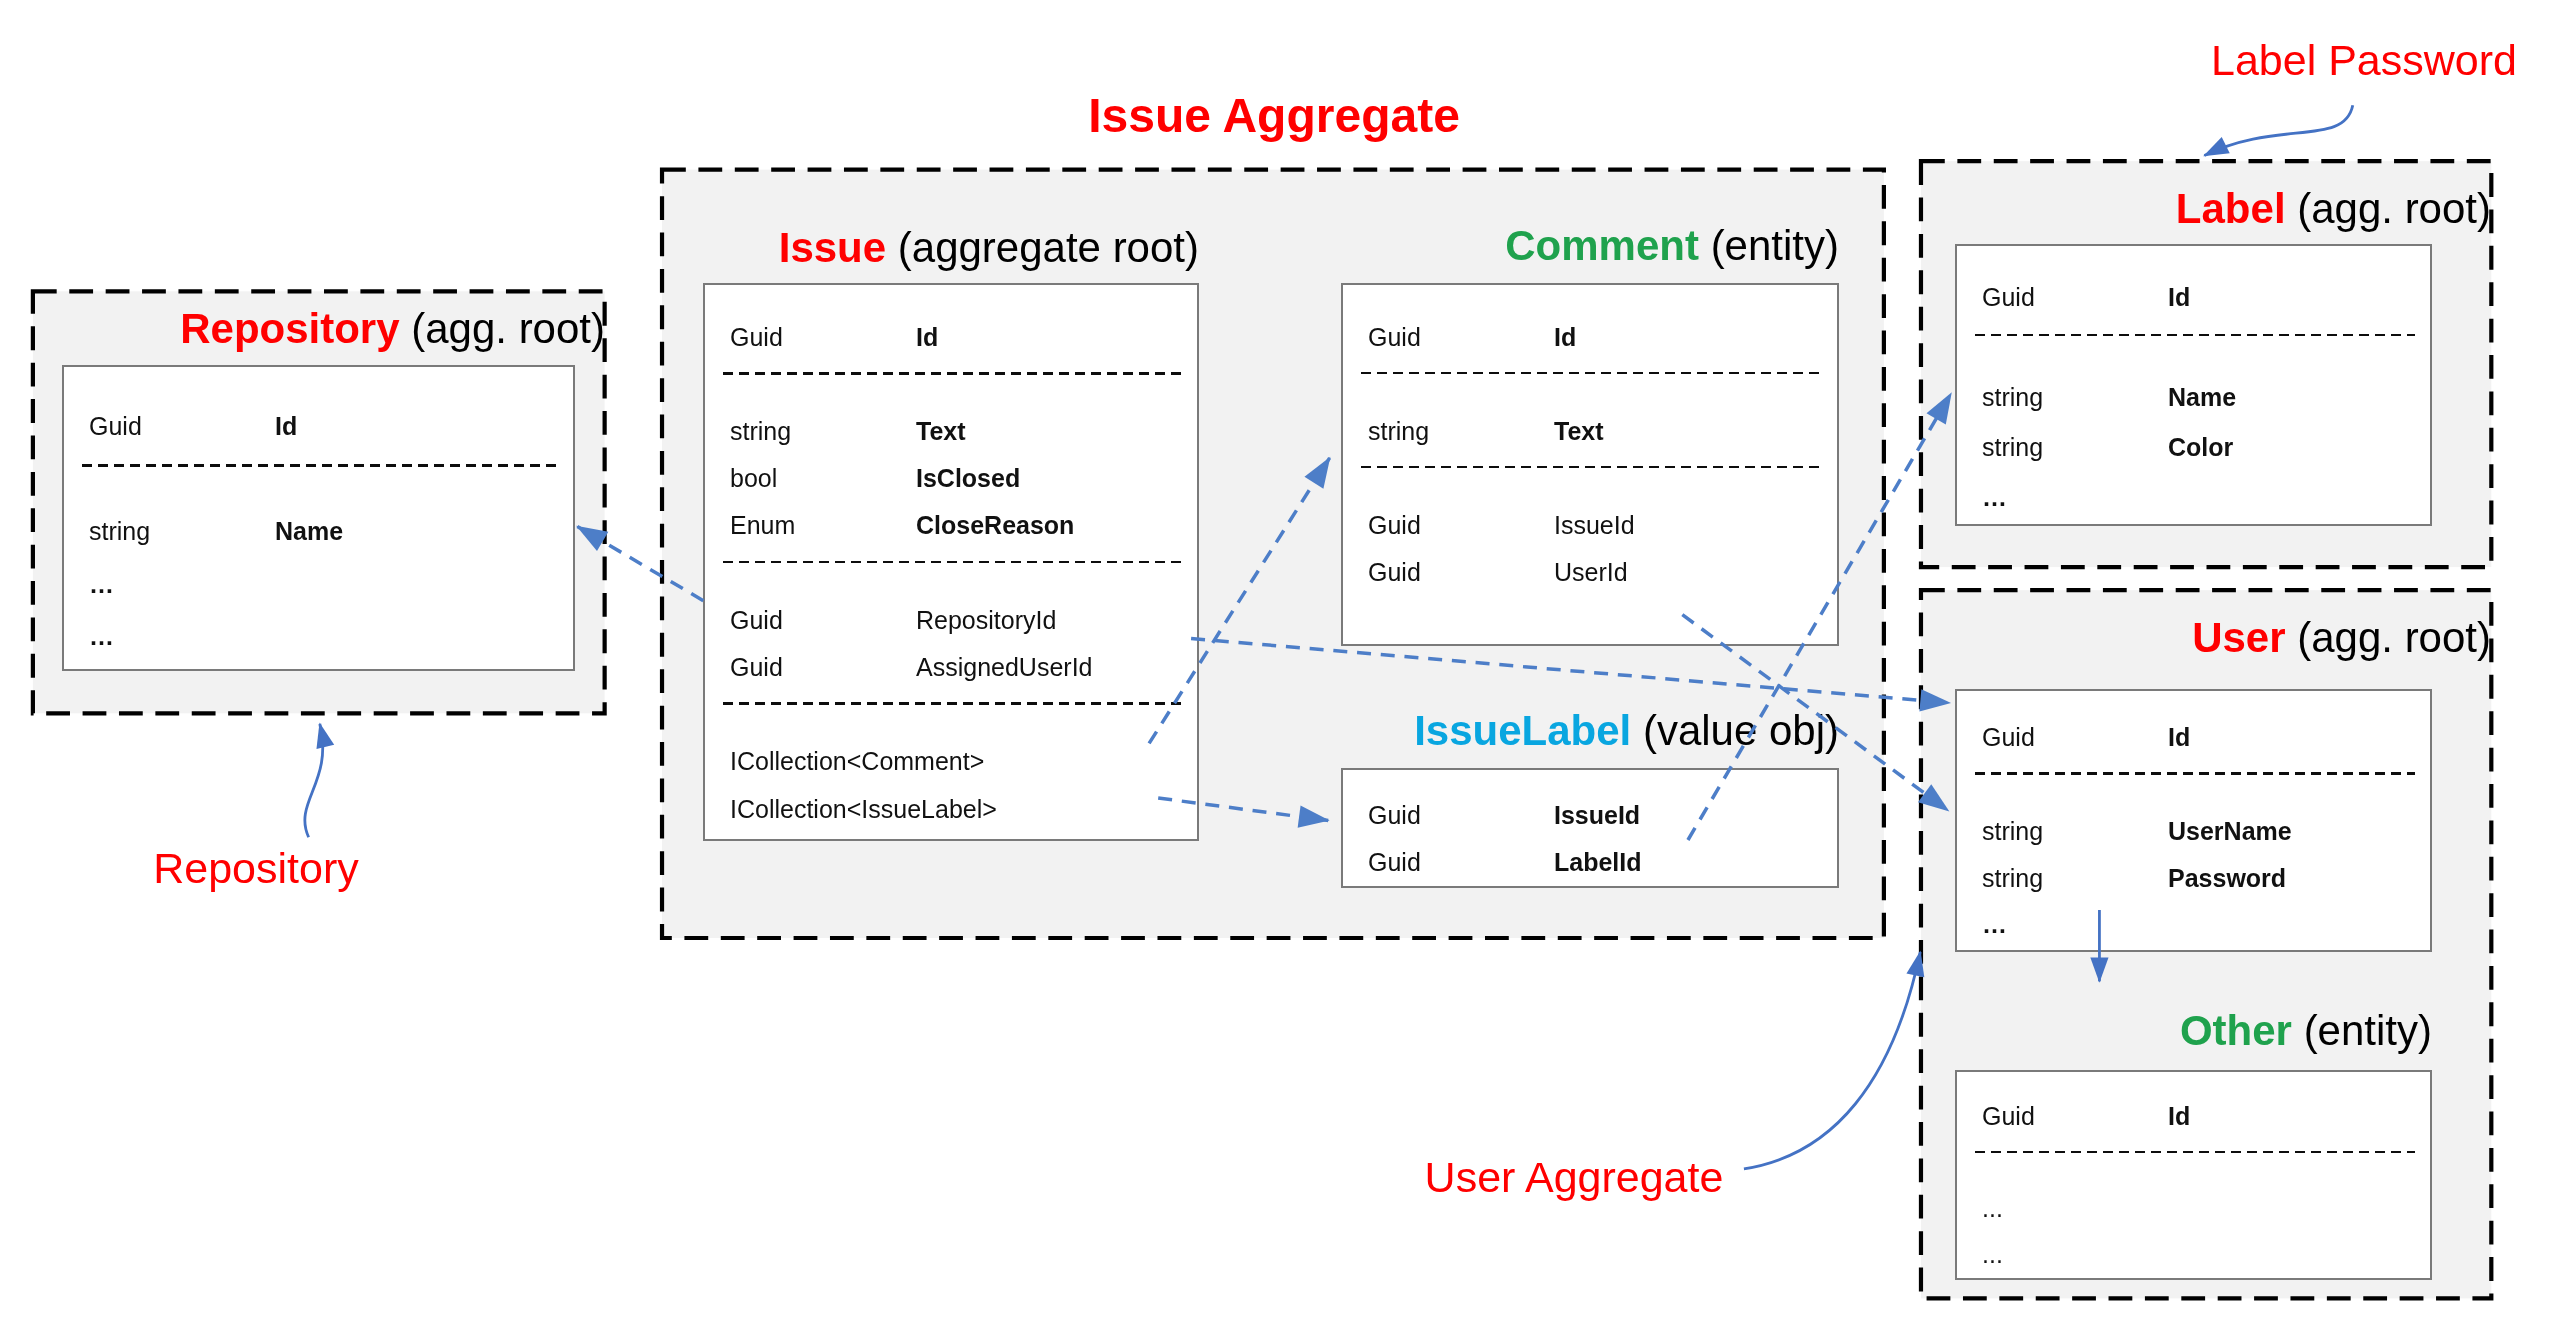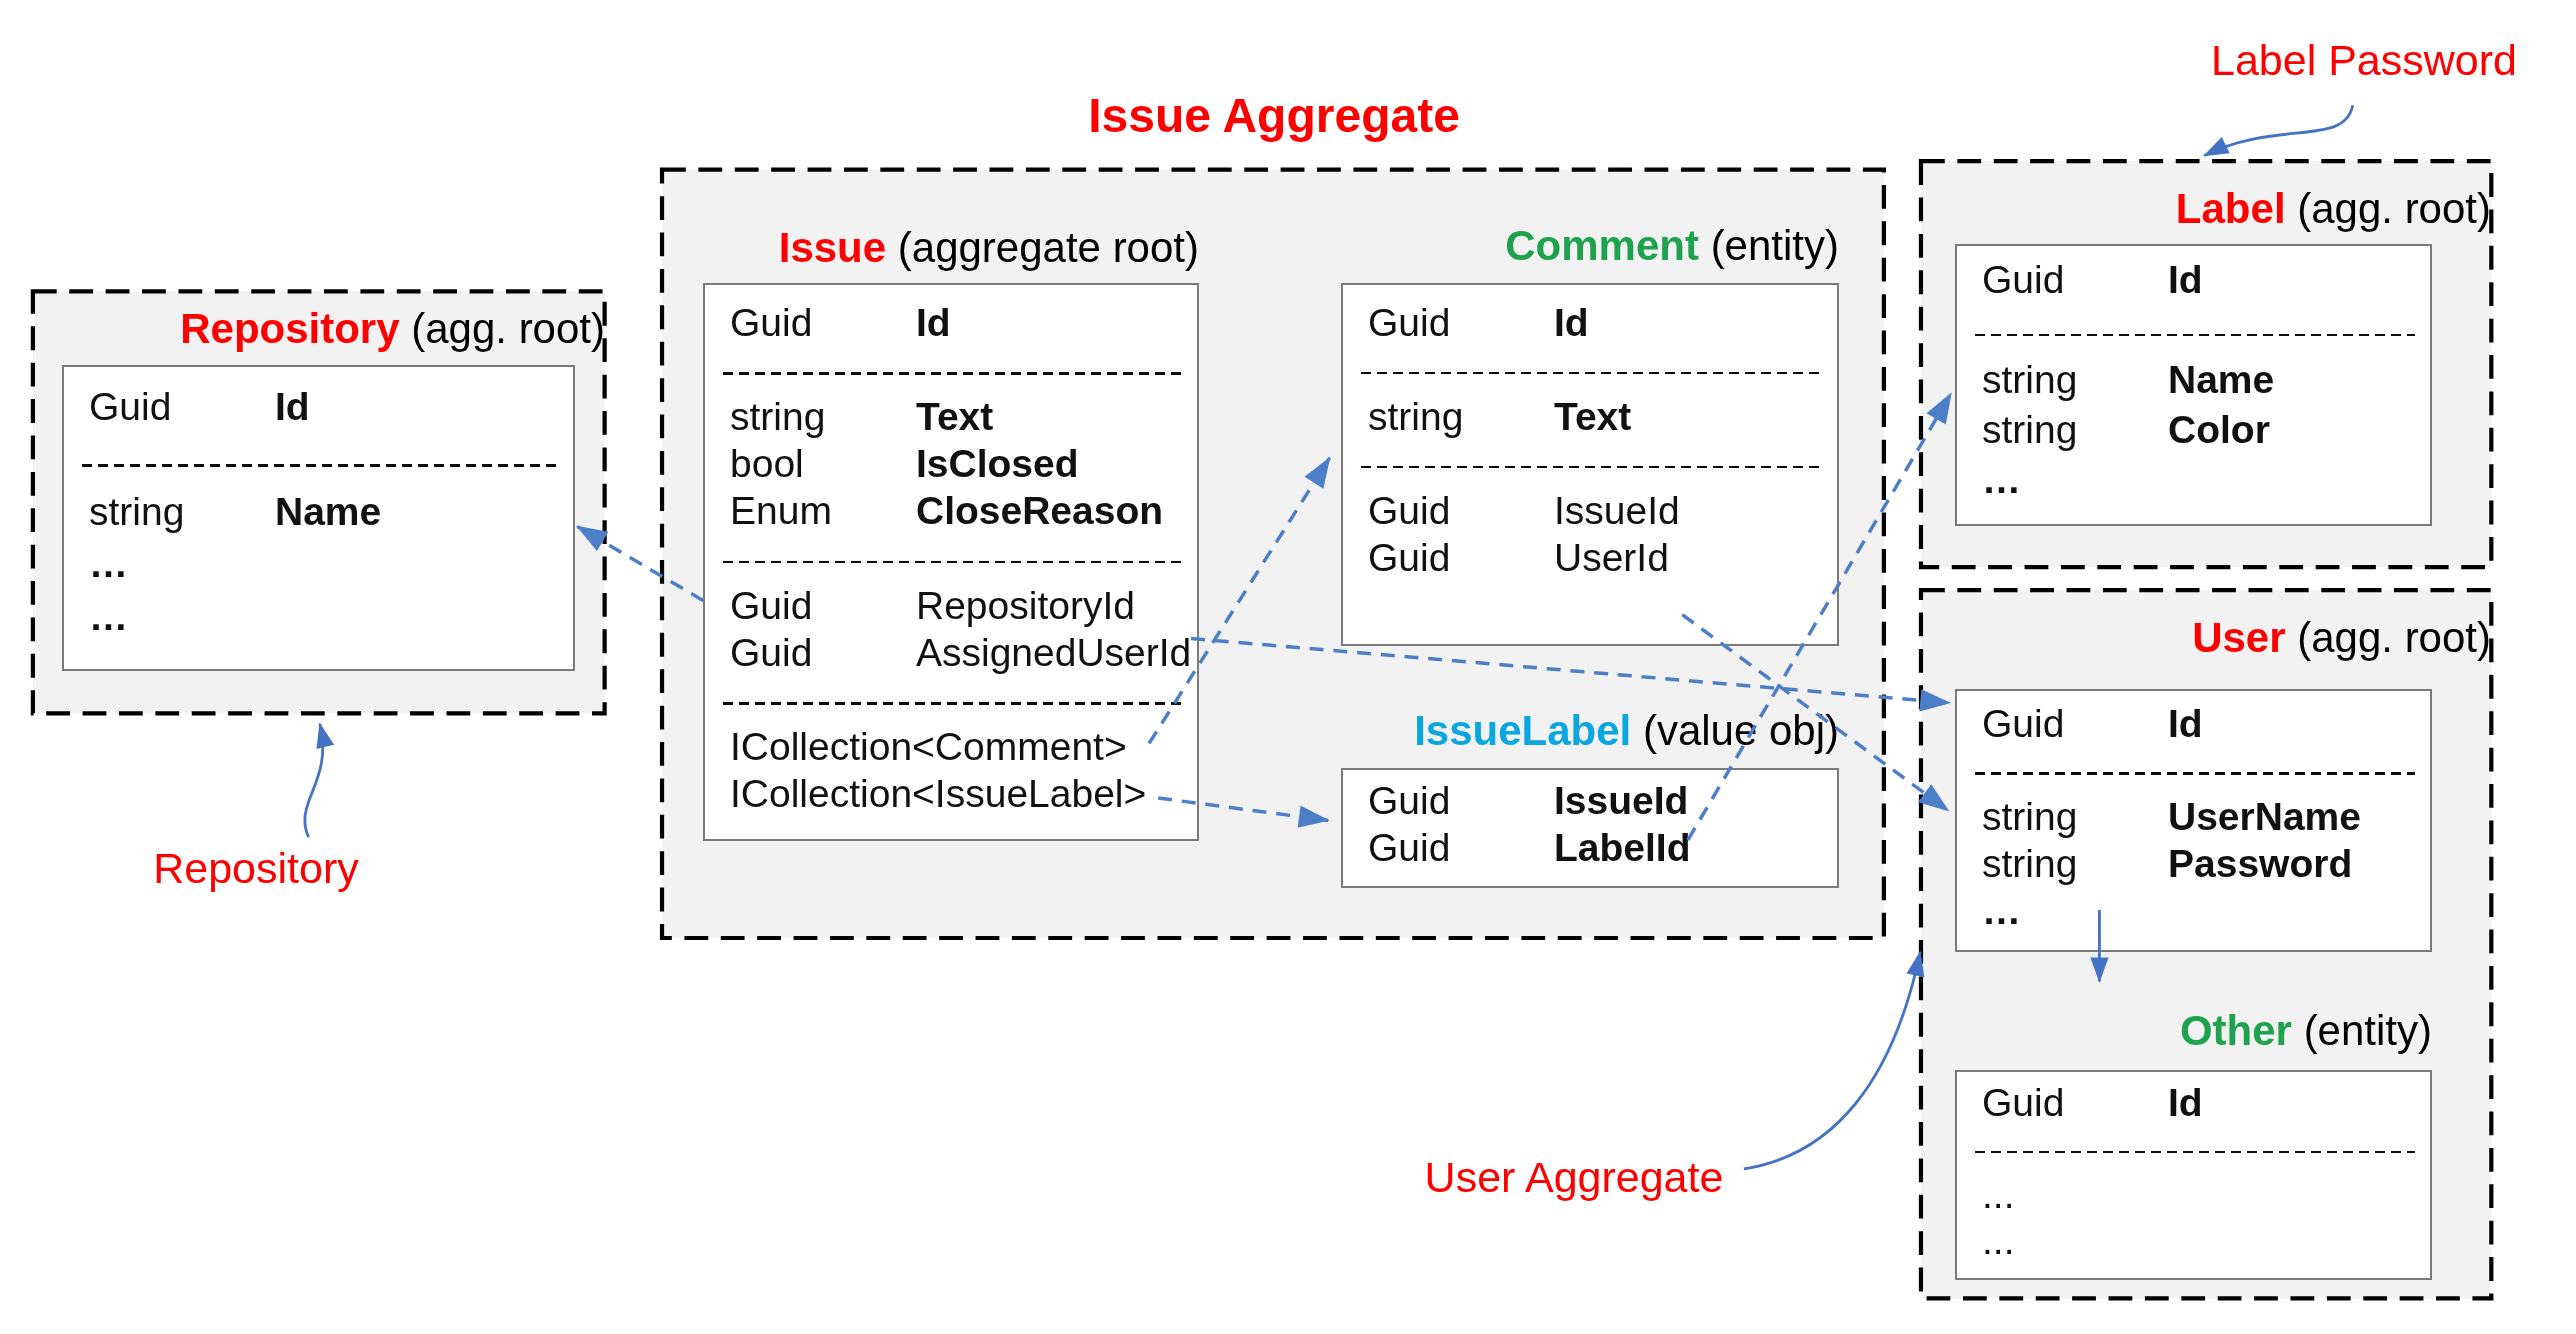--- a/index.html
+++ b/index.html
@@ -14,21 +14,21 @@
   }
   svg.layer{position:absolute;left:0;top:0;width:2576px;height:1335px;}
   #boxes{z-index:0;} #arrows{z-index:2;pointer-events:none;}
   .html-layer{position:absolute;left:0;top:0;width:2576px;height:1335px;z-index:1;}
 
   
   .table{
     position:absolute; box-sizing:border-box; background:#ffffff;
     border:2.8px solid var(--tborder); display:flex; flex-direction:column;
   }
-  .row{display:flex; align-items:flex-start; font-size:39px; line-height:1;}
+  .row{display:flex; align-items:flex-end; font-size:25px; line-height:1;}
   .row .type{width:186px; padding-left:25px; flex:none;}
   .row .name{flex:1;}
   .row .full{padding-left:25px;}
   .row.bold .name,.row.bold .full{font-weight:700;}
   .sep{display:flex; align-items:center;}
   .sep .sep-line{
     height:2.8px; flex:1; margin:0 15.4px 0 18px;
     background:repeating-linear-gradient(90deg, #0d0d0d 0 9.8px, transparent 9.8px 16px);
   }
 

